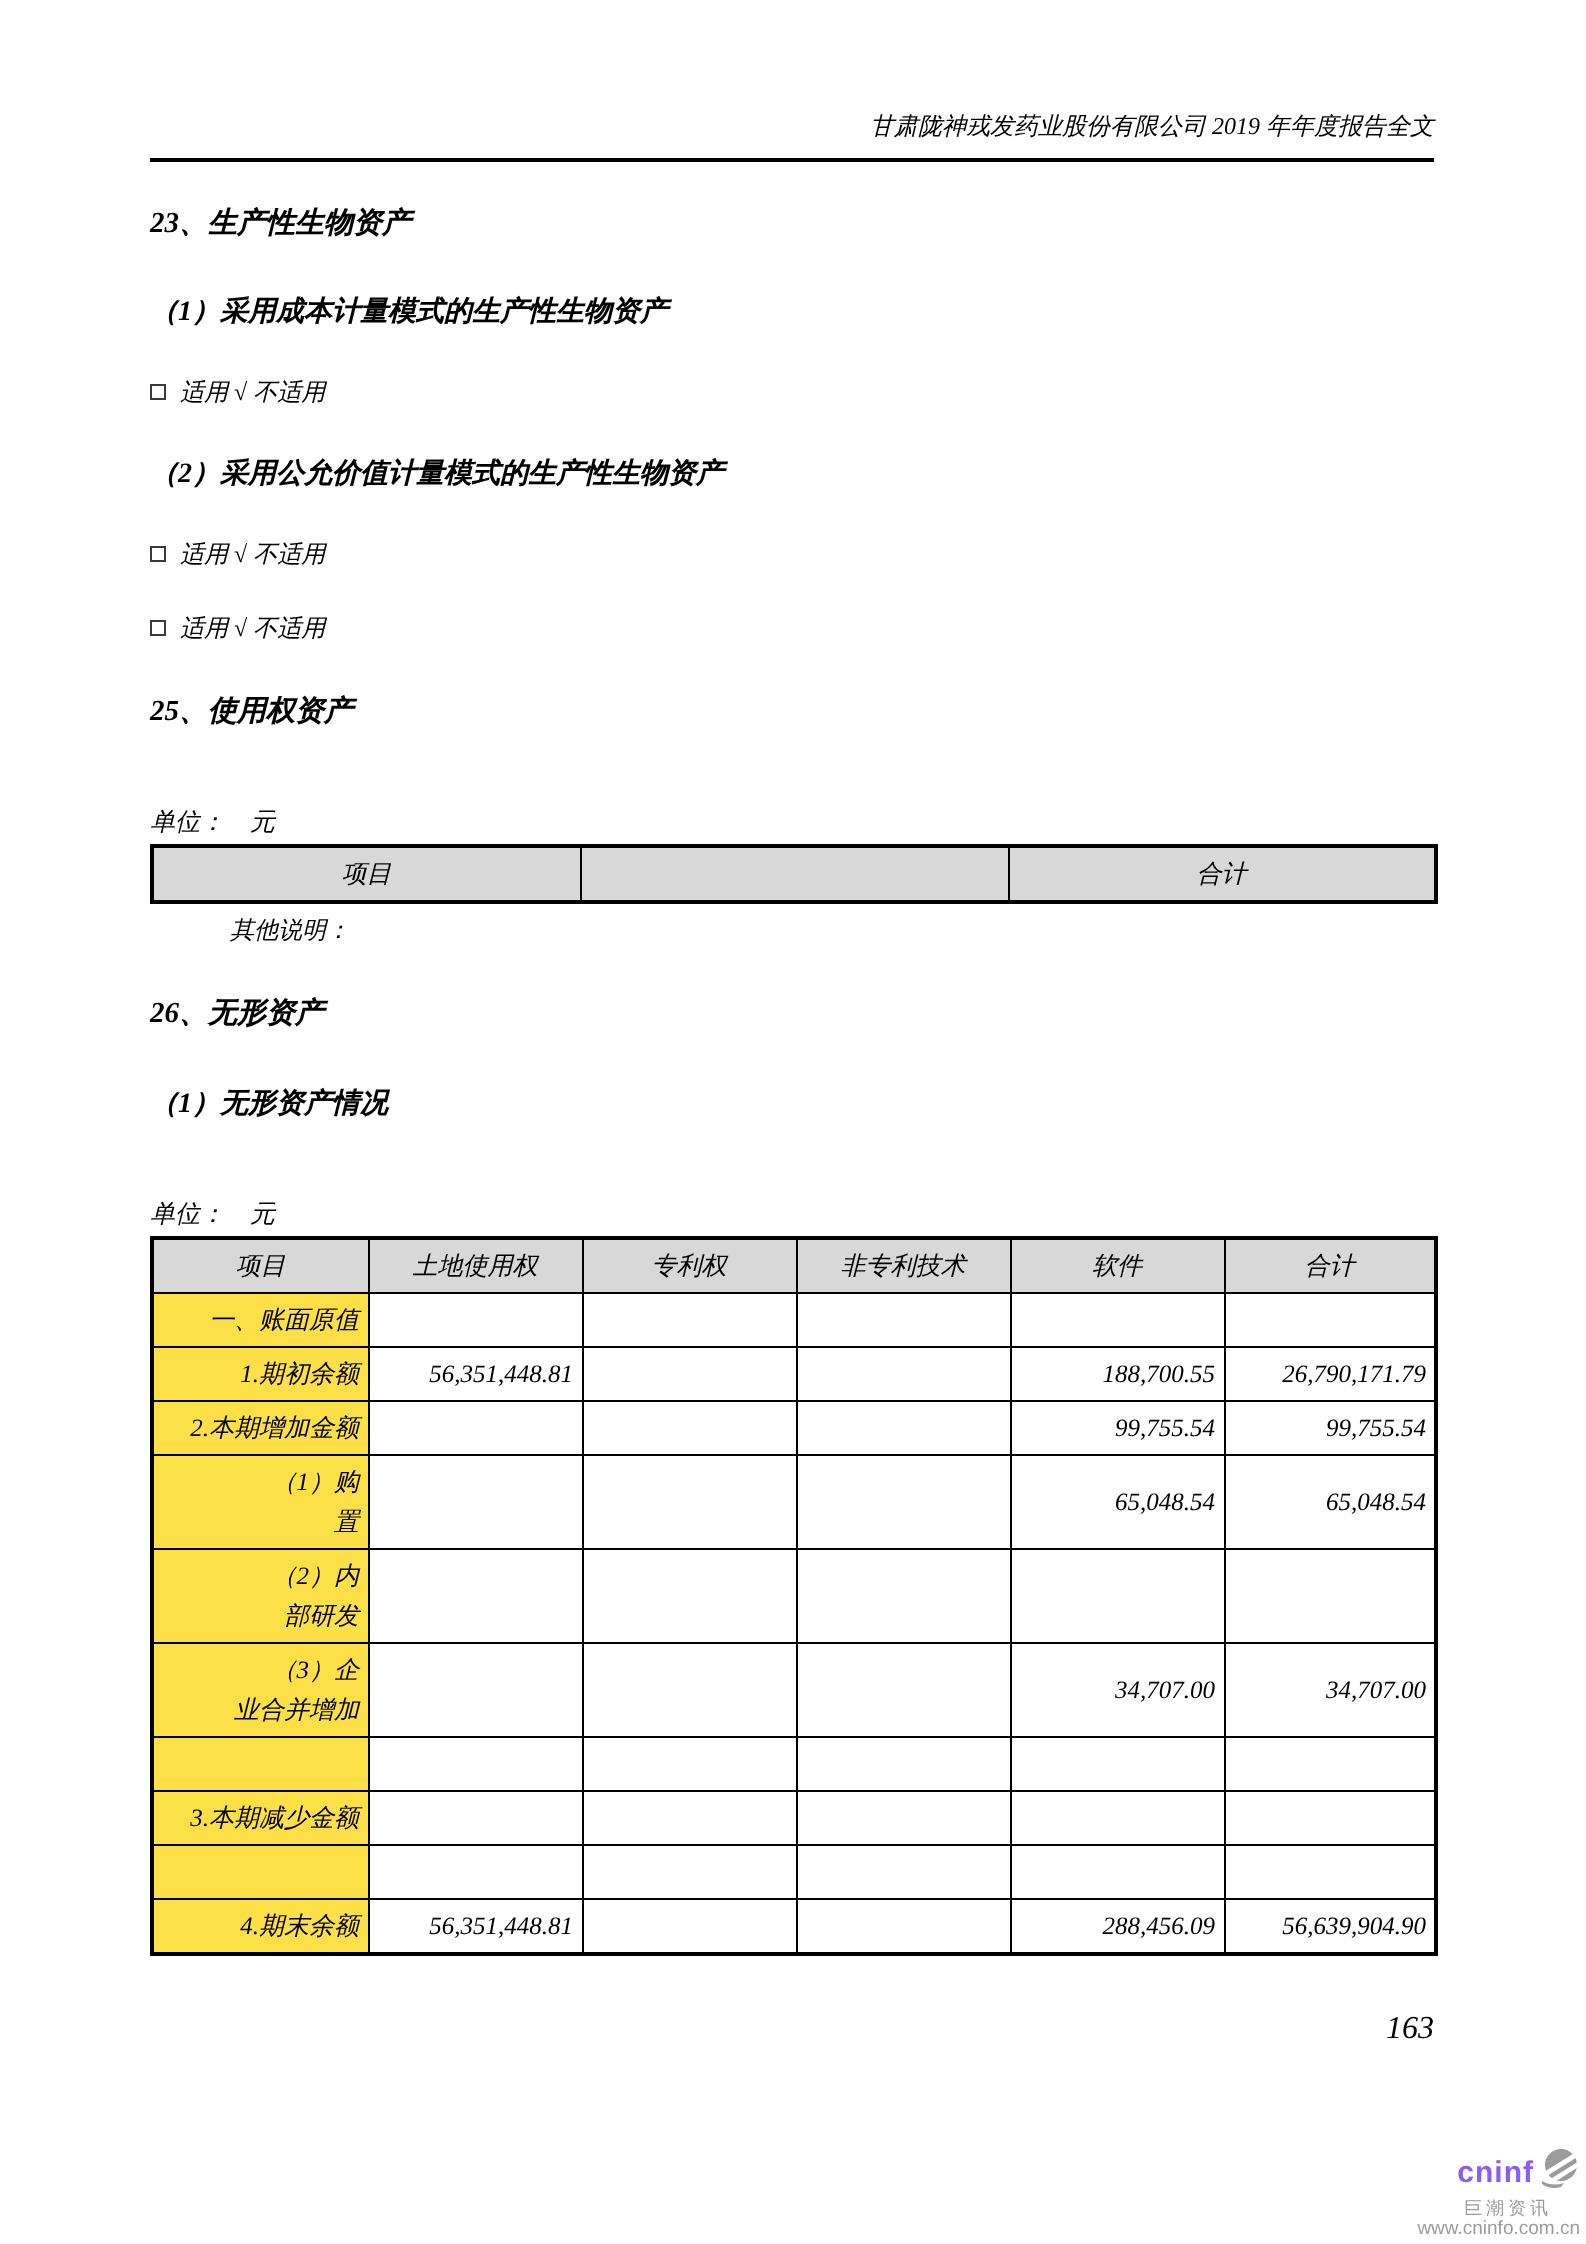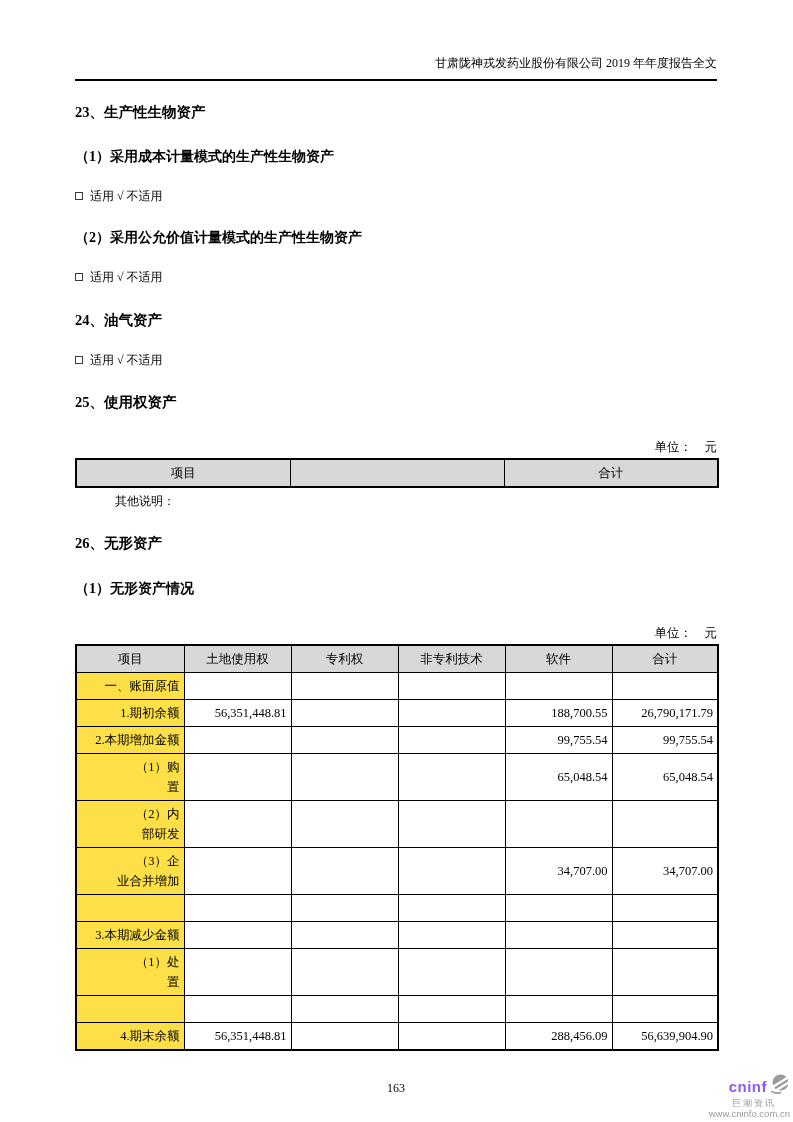--- a/index.html
+++ b/index.html
@@ -2,54 +2,54 @@
 <html><head>
 <meta charset="utf-8">
 <style>
   * { margin:0; padding:0; box-sizing:border-box; }
   html,body { background:#888; }
   .page {
     position:relative; width:793px; height:1122px; margin:0 auto;
     background:#ffffff; overflow:hidden; color:#000;
     font-family:"Liberation Serif","DejaVu Serif",serif;
   }
-  .content { padding:0 76px 0 75px; }
+  .content { padding:0 76px 0 75px;font-style:italic; }
 
   .doc-header {
     padding-top:56px; padding-bottom:9px; border-bottom:2px solid #000;
     text-align:right; font-size:12px; line-height:14px;
   }
 
   h2.sec  { font-size:14.5px; font-weight:700; line-height:19px; margin-top:22px; }
   h3.sub  { font-size:14px;  font-weight:700; line-height:19px; margin-top:25px; }
   #h24 { margin-top:27px; }
   #h25 { margin-top:26px; }
   #h26 { margin-top:26px; }
   #h26-1 { margin-top:26px; }
 
   .cb-line { margin-top:23px; font-size:12px; line-height:14px; display:flex; align-items:center; }
   .cb-box  { width:8px; height:8px; border:1px solid #3a3a3a; display:inline-block; margin-right:7px; flex:0 0 auto; }
 
-  .unit-line { margin-top:28px; text-align:right; font-size:12.5px; line-height:15px; }
+  .unit-line { margin-top:38px; text-align:left; font-size:12.5px; line-height:15px; }
 
   table {
     border-collapse:collapse; table-layout:fixed; width:642px;
     margin-top:3px; font-size:12.5px; border:2px solid #000;
   }
   th, td { border:1px solid #000; height:27px; padding:3px 4px; line-height:20px;
            vertical-align:middle; font-weight:400; overflow:hidden; }
   thead th { background:#d8d8d8; text-align:center; }
   td.rowlabel { background:#fde047; text-align:right; }
   .lvl0 { text-indent:2px; }
   .lvl1 { text-indent:14px; }
   .lvl2 { text-indent:30px;padding-left:28px; }
   td.num { text-align:right; }
 
   .note-line   { margin-top:6px; font-size:12px; line-height:14px;margin-left:40px; }
-  .page-number { margin-top:30px; text-align:center; font-size:12px; line-height:14px; }
+  .page-number { margin-top:30px; text-align:right; font-size:16px; line-height:14px; }
 
   .footer-logo { position:absolute; right:3px; top:1074px; width:86px; text-align:right;
                  color:#9b9b9b; font-family:"Liberation Sans","DejaVu Sans",sans-serif; }
   .logo-row  { display:flex; align-items:center; justify-content:flex-end; gap:1px; }
   .logo-brand{ font-weight:700; font-size:15px; letter-spacing:0.5px; color:#8b5cf6; }
   .logo-cn   { font-size:9px; letter-spacing:2px; line-height:10px; margin-right:14px; }
   .logo-url  { font-size:9.5px; line-height:12px; letter-spacing:0; }
 </style>
 </head>
 <body>
@@ -65,21 +65,20 @@
       <span class="cb-box"></span>
       <span>适用 √ 不适用</span>
     </div>
 
     <h3 class="sub">（2）采用公允价值计量模式的生产性生物资产</h3>
     <div class="cb-line">
       <span class="cb-box"></span>
       <span>适用 √ 不适用</span>
     </div>
 
-    <h2 class="sec" id="h24">24、油气资产</h2>
     <div class="cb-line">
       <span class="cb-box"></span>
       <span>适用 √ 不适用</span>
     </div>
 
     <h2 class="sec" id="h25">25、使用权资产</h2>
     <div class="unit-line">单位：　元</div>
 
     <table>
       <colgroup>
@@ -180,28 +179,20 @@
           </tr>
           <tr>
             <td class="rowlabel lvl0">3.本期减少金额</td>
             <td class="num"></td>
             <td class="num"></td>
             <td class="num"></td>
             <td class="num"></td>
             <td class="num"></td>
           </tr>
           <tr>
-            <td class="rowlabel lvl2">（1）处置</td>
-            <td class="num"></td>
-            <td class="num"></td>
-            <td class="num"></td>
-            <td class="num"></td>
-            <td class="num"></td>
-          </tr>
-          <tr>
             <td class="rowlabel lvl0"></td>
             <td class="num"></td>
             <td class="num"></td>
             <td class="num"></td>
             <td class="num"></td>
             <td class="num"></td>
           </tr>
           <tr>
             <td class="rowlabel lvl1">4.期末余额</td>
             <td class="num">56,351,448.81</td>

